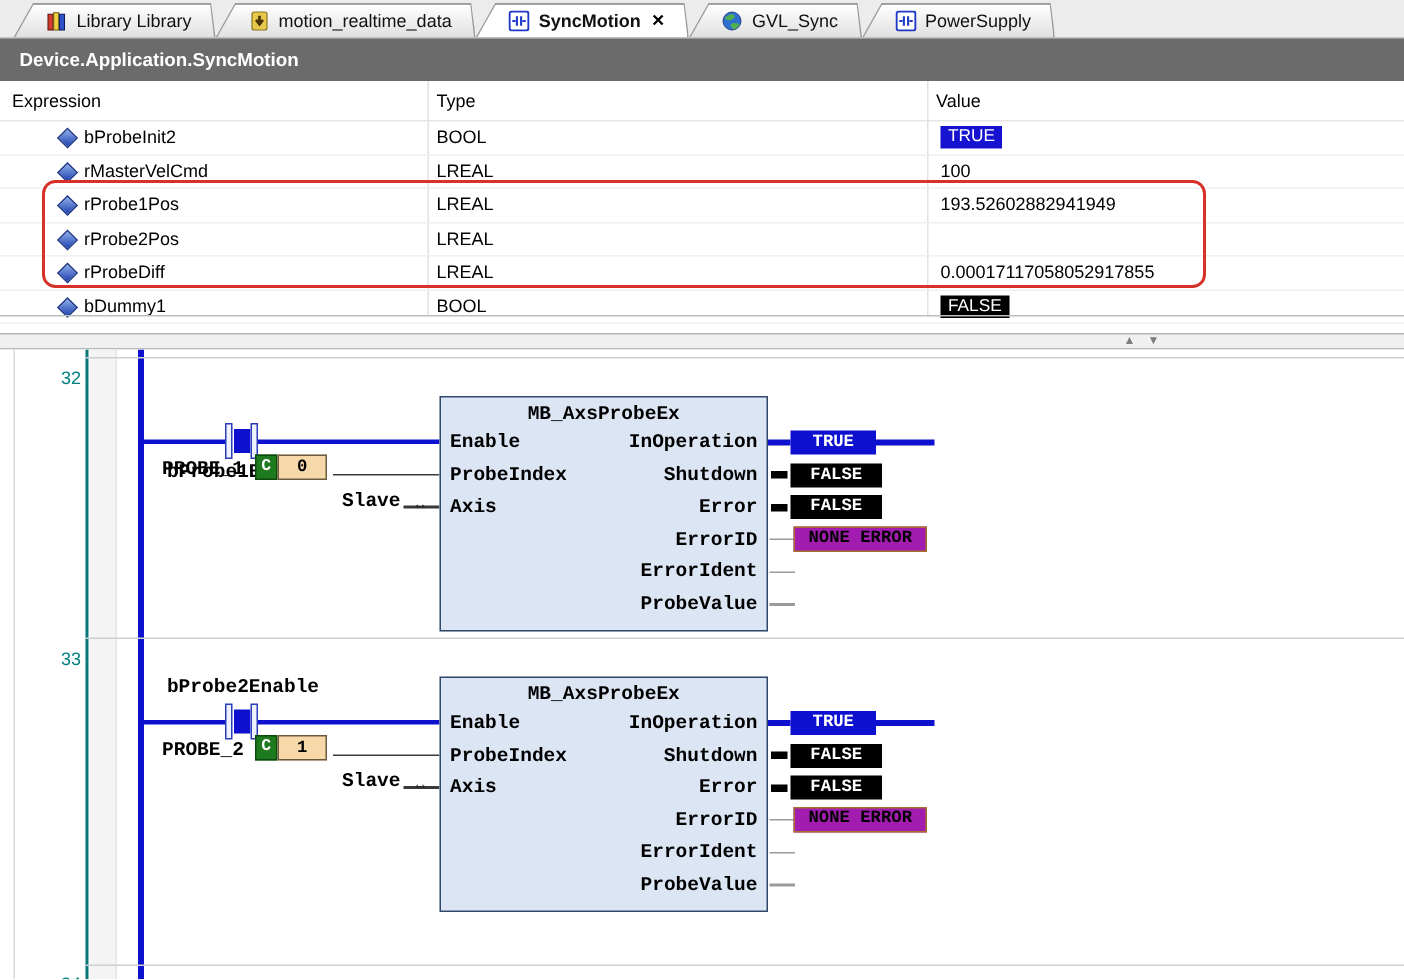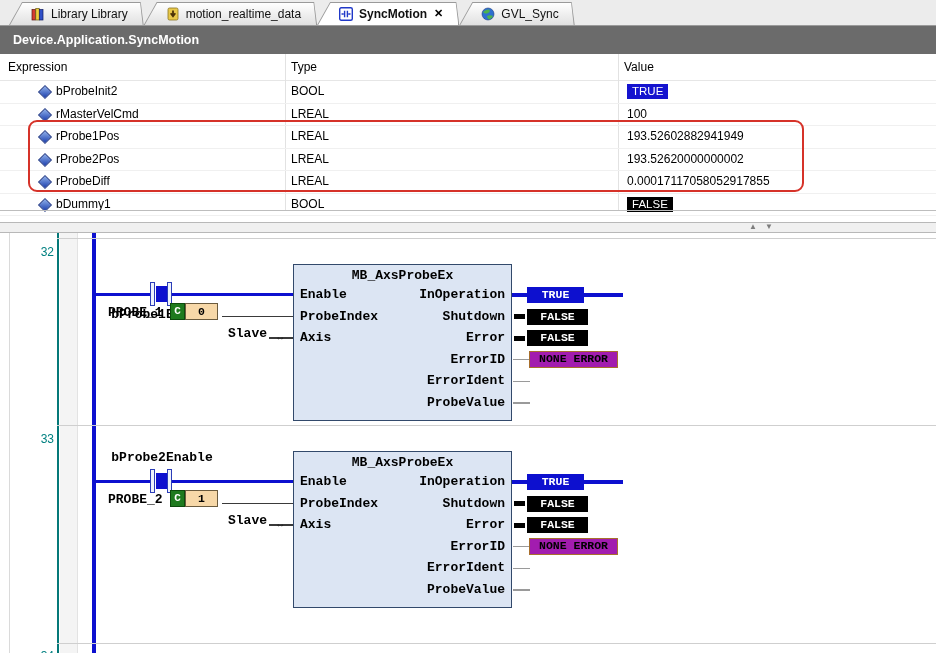--- a/index.html
+++ b/index.html
@@ -162,20 +162,33 @@
       <div></div>
       <span class="tab-icon">
         <svg width="14" height="14" viewBox="0 0 14 14">
           <circle cx="7" cy="7" r="6" fill="#2e6fd0" stroke="#1a3a80" stroke-width="0.6"></circle>
           <path d="M2 5 Q5 2 8 2.5 Q10 4.5 7 6 Q4 7.5 2 5 Z" fill="#4db24d"></path>
           <path d="M6 9 Q9 7.5 12 9 Q11 12 8 12.5 Q6 11 6 9 Z" fill="#4db24d"></path>
         </svg>
       </span>
       <span>GVL_Sync</span>
     </div>
+    <div class="tab">
+      <div class="tab-shape">
+        <div class="tab-shape-inner"></div>
+      </div>
+      <div></div>
+      <span class="tab-icon">
+        <svg width="14" height="14" viewBox="0 0 14 14">
+          <rect x="0.7" y="0.7" width="12.6" height="12.6" rx="1.5" fill="#fff" stroke="#2038c8" stroke-width="1.4"></rect>
+          <path d="M2.5 7 h2.2 M9.3 7 h2.2 M5.6 3.8 v6.4 M8.4 3.8 v6.4" stroke="#2038c8" stroke-width="1.4" fill="none"></path>
+        </svg>
+      </span>
+      <span>PowerSupply</span>
+    </div>
   </div>
 
 <div id="breadcrumb">Device.Application.SyncMotion</div>
 
 <div id="watch-table">
   <span class="wt-header-label" style="left:8px">Expression</span>
   <span class="wt-header-label" style="left:291px">Type</span>
   <span class="wt-header-label" style="left:624px">Value</span>
   <div class="wt-header-line"></div>
   <div class="wt-colsep" style="left:285px"></div>
@@ -196,21 +209,20 @@
       <div class="wt-row">
         <span class="wt-diamond"></span>
         <span class="wt-name">rProbe1Pos</span>
         <span class="wt-type">LREAL</span>
         <span class="wt-value">193.52602882941949</span>
       </div>
       <div class="wt-row">
         <span class="wt-diamond"></span>
         <span class="wt-name">rProbe2Pos</span>
         <span class="wt-type">LREAL</span>
-        <span class="wt-value">193.52620000000002</span>
       </div>
       <div class="wt-row">
         <span class="wt-diamond"></span>
         <span class="wt-name">rProbeDiff</span>
         <span class="wt-type">LREAL</span>
         <span class="wt-value">0.00017117058052917855</span>
       </div>
       <div class="wt-row">
         <span class="wt-diamond"></span>
         <span class="wt-name">bDummy1</span>

